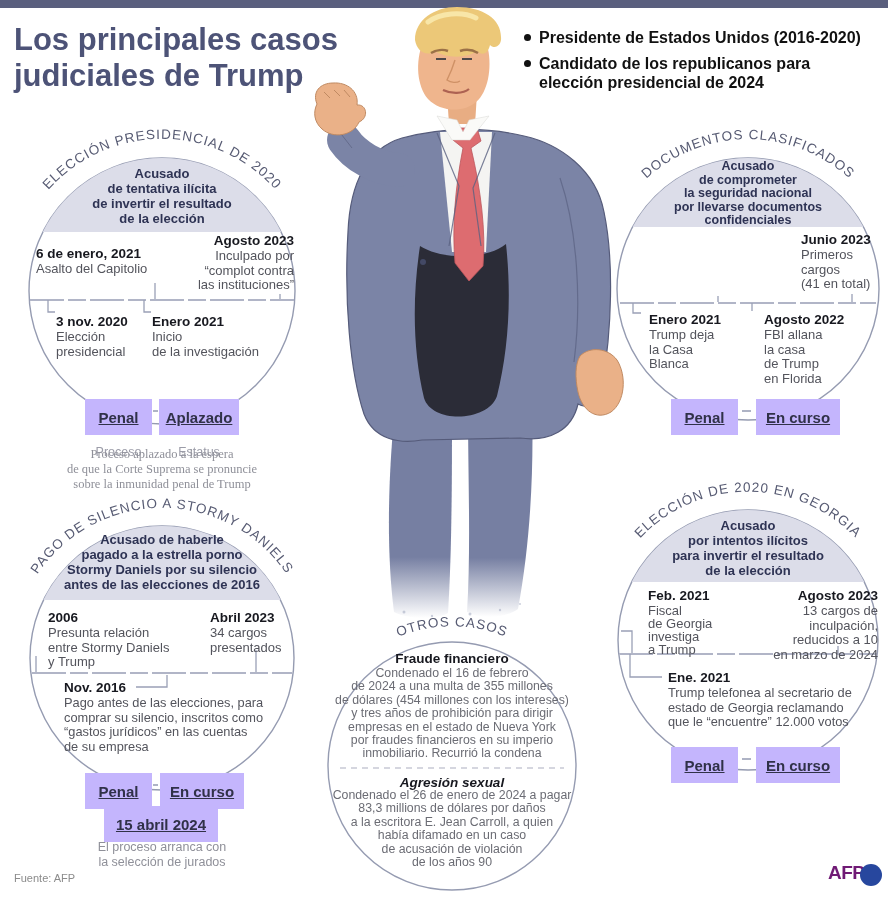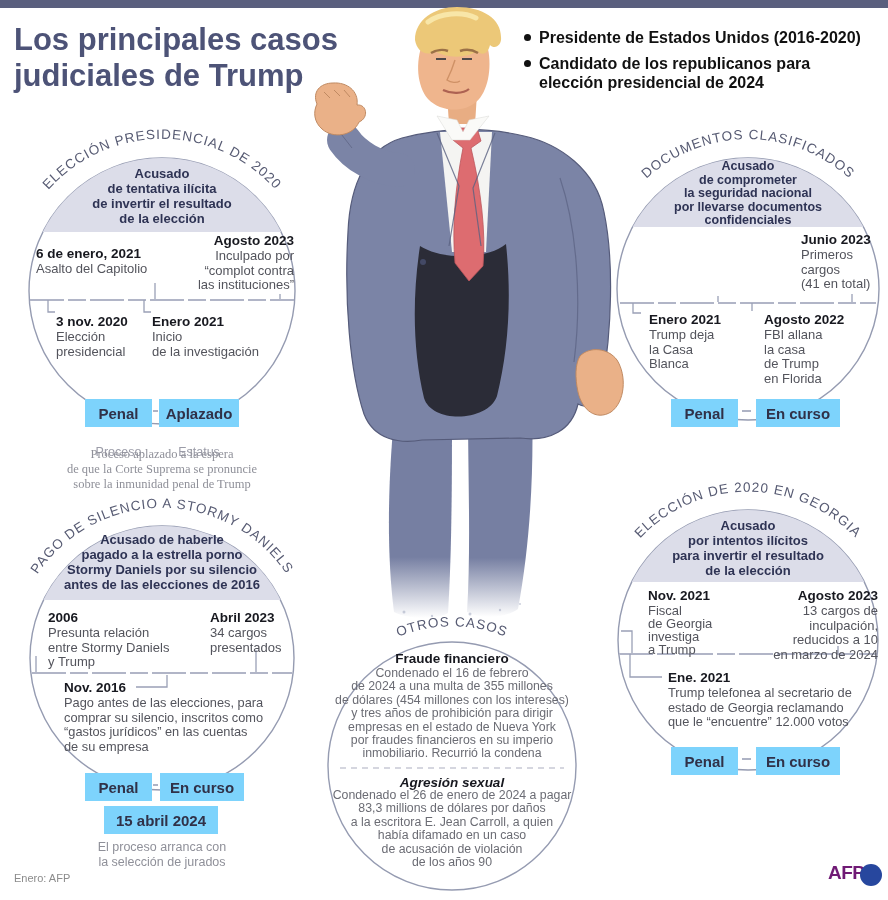--- a/index.html
+++ b/index.html
@@ -12,22 +12,22 @@
   .bullet-row{display:flex;align-items:flex-start;gap:8px;margin-bottom:7px;width:356px;}
   .dot{width:7px;height:7px;border-radius:50%;background:#111;margin-top:6px;flex:0 0 auto;}
   .bullet-text{font-size:16px;line-height:19px;font-weight:bold;color:#111;}
   .acc{font-weight:bold;color:#2e3354;font-size:13px;line-height:15px;text-align:center;}
   .acc.small{font-size:12.5px;line-height:13.5px;}
   .edate{font-weight:bold;color:#17181f;font-size:13.5px;line-height:16px;}
   .etext{color:#53545c;font-size:13px;line-height:14.5px;}
   .etext.tight{line-height:13px;}
   .etext.mid{font-size:12.8px;line-height:14.5px;}
   .right{text-align:right;}
-  .badge{background:#7dd3fc;color:#303148;font-weight:bold;font-size:15px;height:28px;
-         display:flex;align-items:center;justify-content:center;}
+  .badge{background:#c4b5fd;color:#303148;font-weight:bold;font-size:15px;height:36px;
+         display:flex;align-items:center;justify-content:center;text-decoration:underline;}
   .sub{color:#9b9ca8;font-size:12.5px;text-align:center;margin-top:16px;}
   .note{color:#8f9099;font-size:12.5px;line-height:15px;text-align:center;}
   .sect-title{font-weight:bold;font-size:13.5px;color:#17181f;text-align:center;}
   .sect-body{font-size:12.3px;line-height:13.4px;color:#6b6c74;text-align:center;}
   #source{left:14px;top:872px;font-size:11px;color:#8b8b8b;}
   #afp-text{left:828px;top:862px;font-size:19px;font-weight:bold;color:#701a75;letter-spacing:-0.5px;}
   #afp-circle{left:860px;top:864px;width:22px;height:22px;border-radius:50%;background:#27479e;}
   svg text.arc{font-size:13.5px;letter-spacing:1px;fill:#575b73;font-family:"Liberation Sans",sans-serif;}
 </style>
 </head>
@@ -254,21 +254,21 @@
   <div class="abs badge" style="left:160px;top:773px;width:84px;">En curso</div>
   <div class="abs badge" style="left:104px;top:806px;width:114px;">15 abril 2024</div>
   <div class="abs note pre" style="left:60px;top:840px;width:204px;">El proceso arranca con
 la selección de jurados</div>
 
   <div class="abs acc pre" style="left:628px;top:518px;width:240px;">Acusado
 por intentos ilícitos
 para invertir el resultado
 de la elección</div>
   <div class="abs" style="left:648px;top:588px;width:92px;">
-    <div class="edate">Nov. 2021</div>
+    <div class="edate">Feb. 2021</div>
     <div class="etext tight pre">Fiscal
 de Georgia
 investiga
 a Trump</div>
   </div>
   <div class="abs right" style="left:736px;top:588px;width:142px;">
     <div class="edate">Agosto 2023</div>
     <div class="etext pre">13 cargos de inculpación,
 reducidos a 10
 en marzo de 2024</div>
@@ -291,16 +291,16 @@
 por fraudes financieros en su imperio
 inmobiliario. Recurrió la condena</div>
   <div class="abs sect-title" style="left:332px;top:775px;width:240px;font-style:italic;">Agresión sexual</div>
   <div class="abs sect-body pre" style="left:312px;top:789px;width:280px;">Condenado el 26 de enero de 2024 a pagar
 83,3 millions de dólares por daños
 a la escritora E. Jean Carroll, a quien
 había difamado en un caso
 de acusación de violación
 de los años 90</div>
 
-  <div id="source" class="abs">Enero: AFP</div>
+  <div id="source" class="abs">Fuente: AFP</div>
   <div id="afp-text" class="abs">AFP</div>
   <div id="afp-circle" class="abs"></div>
 </div>
 
 </body></html>

